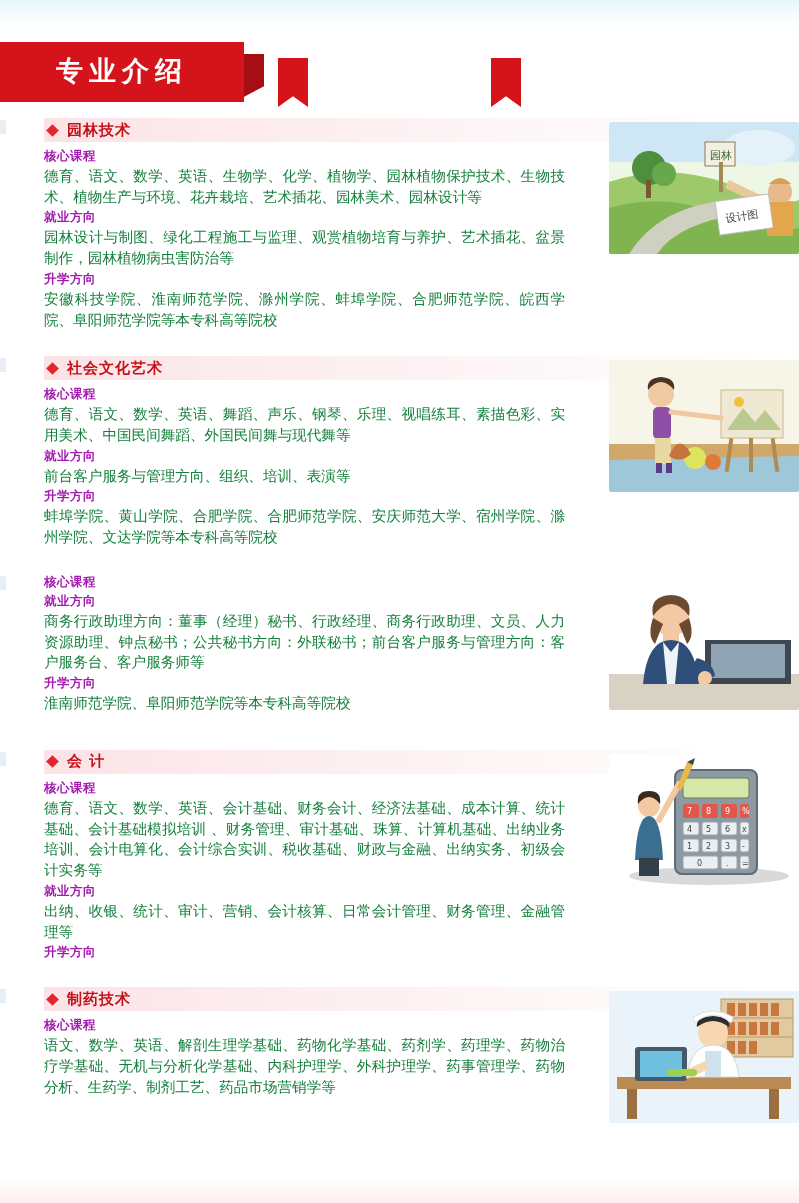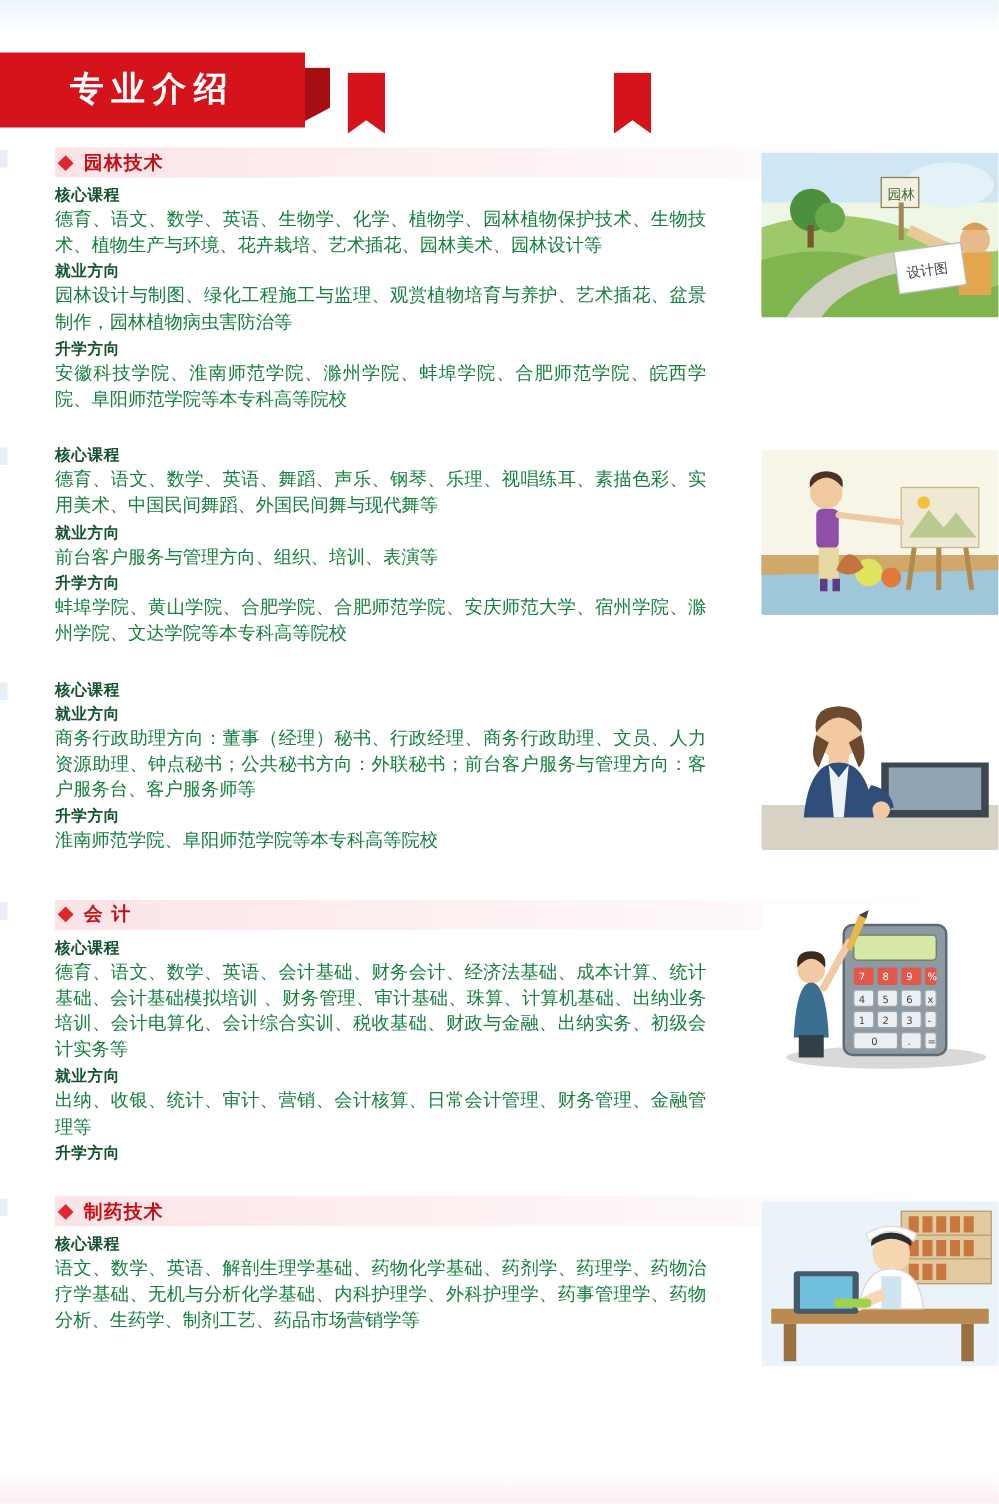--- a/index.html
+++ b/index.html
@@ -93,21 +93,21 @@
     color: #c41219;
     font-size: 15px;
     font-weight: bold;
     letter-spacing: 1px;
   }
   .sec-body {
     position: relative;
     padding-right: 210px;
   }
   .sub-head {
-    color: #14532d;
+    color: #a21caf;
     font-size: 12.5px;
     font-weight: bold;
     margin: 2px 0 1px 0;
     letter-spacing: .5px;
   }
   .sub-text {
     color: #15803d;
     font-size: 14.6px;
     line-height: 1.42;
     text-align: justify;
@@ -183,20 +183,24 @@
         <g transform="rotate(-8 132 92)">
           <rect x="108" y="76" width="54" height="34" fill="#ffffff" stroke="#bbb"></rect>
           <text x="116" y="98" font-size="11" fill="#444" font-family="DejaVu Sans">设计图</text>
         </g>
       </svg>
     </div>
   </div>
 
   <div class="section">
     <div class="left-mark" style="top:2px;"></div>
+    <div class="sec-title-row">
+      <span class="diamond"></span>
+      <span class="sec-title">社会文化艺术</span>
+    </div>
     <div class="sec-body">
       <div class="sub-head">核心课程</div>
       <div class="sub-text">德育、语文、数学、英语、舞蹈、声乐、钢琴、乐理、视唱练耳、素描色彩、实用美术、中国民间舞蹈、外国民间舞与现代舞等</div>
       <div class="sub-head">就业方向</div>
       <div class="sub-text">前台客户服务与管理方向、组织、培训、表演等</div>
       <div class="sub-head">升学方向</div>
       <div class="sub-text">蚌埠学院、黄山学院、合肥学院、合肥师范学院、安庆师范大学、宿州学院、滁州学院、文达学院等本专科高等院校</div>
     </div>
     <div class="illus">
       <svg viewBox="0 0 190 132" preserveAspectRatio="none">

